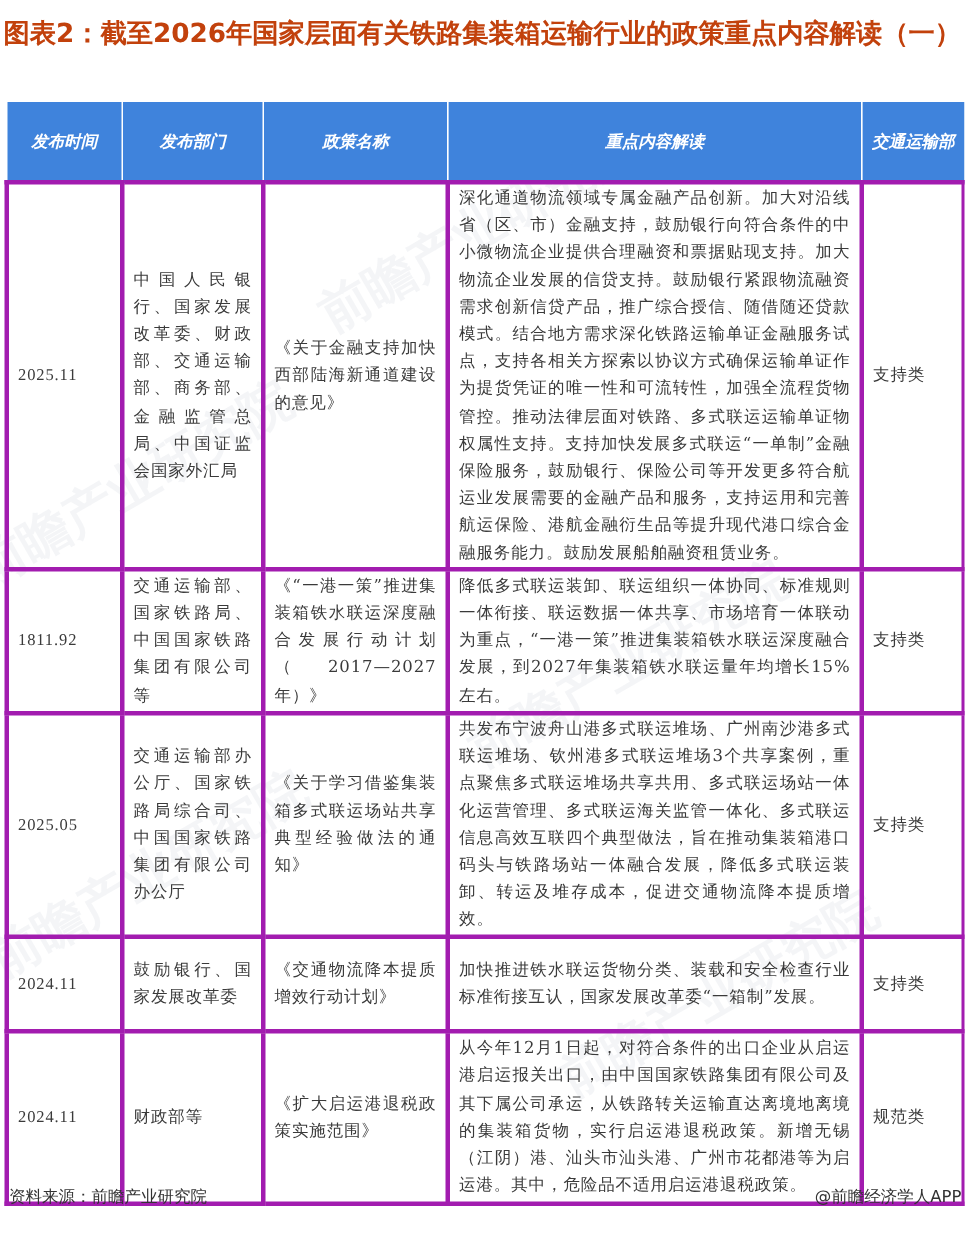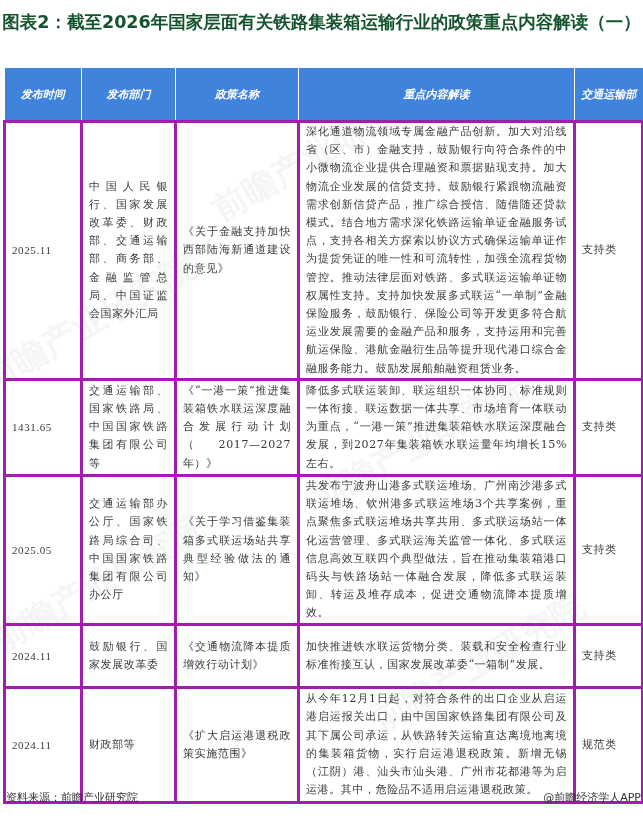--- a/index.html
+++ b/index.html
@@ -5,21 +5,21 @@
     html, body { margin: 0; padding: 0; background: #ffffff; }
     body {
       width: 643px; height: 822px; position: relative; overflow: hidden;
       font-family: "DejaVu Serif", "Liberation Serif", serif;
       color: #333333;
     }
     .title {
       position: absolute; left: 0; top: 10px; width: 643px;
       text-align: center;
       font-family: "DejaVu Sans", "Liberation Sans", sans-serif;
-      font-weight: bold; font-size: 17.5px; color: #14532d;
+      font-weight: bold; font-size: 17.5px; color: #c2410c;
       letter-spacing: 0px; white-space: nowrap;
     }
     table.policy {
       position: absolute; left: 3px; top: 68px;
       width: 638px; border-collapse: collapse; table-layout: fixed;
     }
     table.policy th {
       background: #3f83dc; color: #ffffff;
       font-family: "DejaVu Serif", "Liberation Serif", serif;
       font-weight: bold; font-style: italic; font-size: 11px;
@@ -80,21 +80,21 @@
   </thead>
   <tbody>
     <tr style="height:242px">
       <td class="date">2025.11</td>
       <td class="dept">中国人民银行、国家发展改革委、财政部、交通运输部、商务部、金融监管总局、中国证监会国家外汇局</td>
       <td class="name">《关于金融支持加快西部陆海新通道建设的意见》</td>
       <td class="content">深化通道物流领域专属金融产品创新。加大对沿线省（区、市）金融支持，鼓励银行向符合条件的中小微物流企业提供合理融资和票据贴现支持。加大物流企业发展的信贷支持。鼓励银行紧跟物流融资需求创新信贷产品，推广综合授信、随借随还贷款模式。结合地方需求深化铁路运输单证金融服务试点，支持各相关方探索以协议方式确保运输单证作为提货凭证的唯一性和可流转性，加强全流程货物管控。推动法律层面对铁路、多式联运运输单证物权属性支持。支持加快发展多式联运“一单制”金融保险服务，鼓励银行、保险公司等开发更多符合航运业发展需要的金融产品和服务，支持运用和完善航运保险、港航金融衍生品等提升现代港口综合金融服务能力。鼓励发展船舶融资租赁业务。</td>
       <td class="nature">支持类</td>
     </tr>
     <tr style="height:96px">
-      <td class="date">1431.65</td>
+      <td class="date">1811.92</td>
       <td class="dept">交通运输部、国家铁路局、中国国家铁路集团有限公司等</td>
       <td class="name">《“一港一策”推进集装箱铁水联运深度融合发展行动计划（2017—2027年）》</td>
       <td class="content">降低多式联运装卸、联运组织一体协同、标准规则一体衔接、联运数据一体共享、市场培育一体联动为重点，“一港一策”推进集装箱铁水联运深度融合发展，到2027年集装箱铁水联运量年均增长15%左右。</td>
       <td class="nature">支持类</td>
     </tr>
     <tr style="height:149px">
       <td class="date">2025.05</td>
       <td class="dept">交通运输部办公厅、国家铁路局综合司、中国国家铁路集团有限公司办公厅</td>
       <td class="name">《关于学习借鉴集装箱多式联运场站共享典型经验做法的通知》</td>
       <td class="content">共发布宁波舟山港多式联运堆场、广州南沙港多式联运堆场、钦州港多式联运堆场3个共享案例，重点聚焦多式联运堆场共享共用、多式联运场站一体化运营管理、多式联运海关监管一体化、多式联运信息高效互联四个典型做法，旨在推动集装箱港口码头与铁路场站一体融合发展，降低多式联运装卸、转运及堆存成本，促进交通物流降本提质增效。</td>

